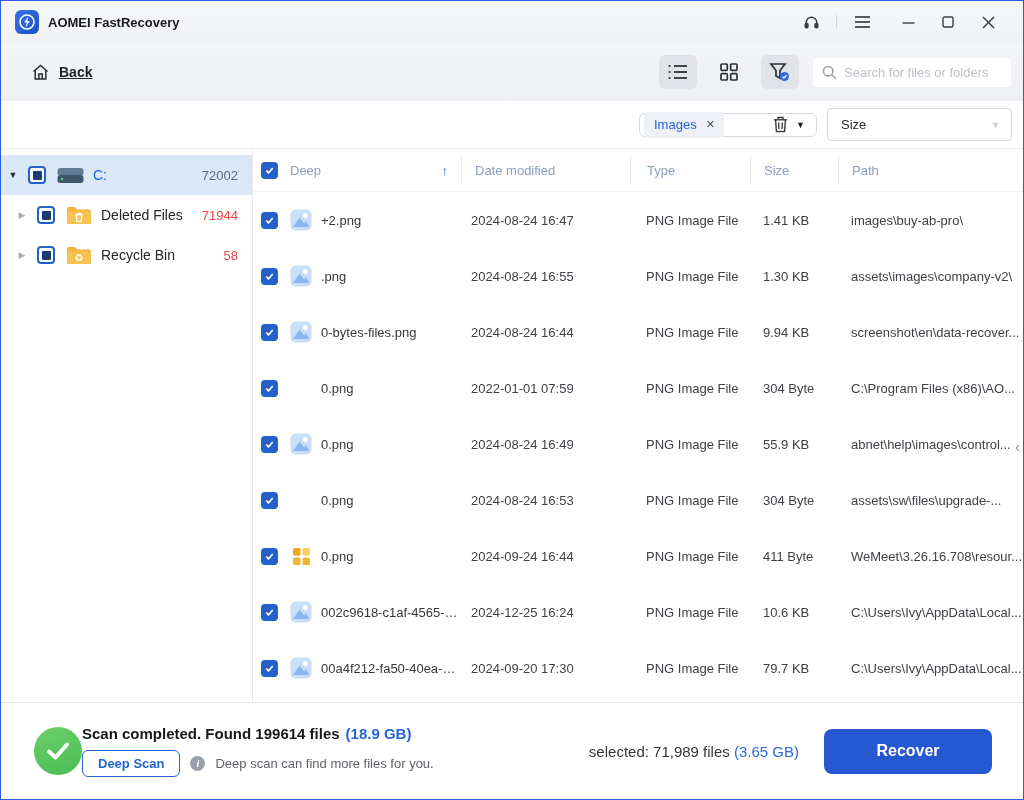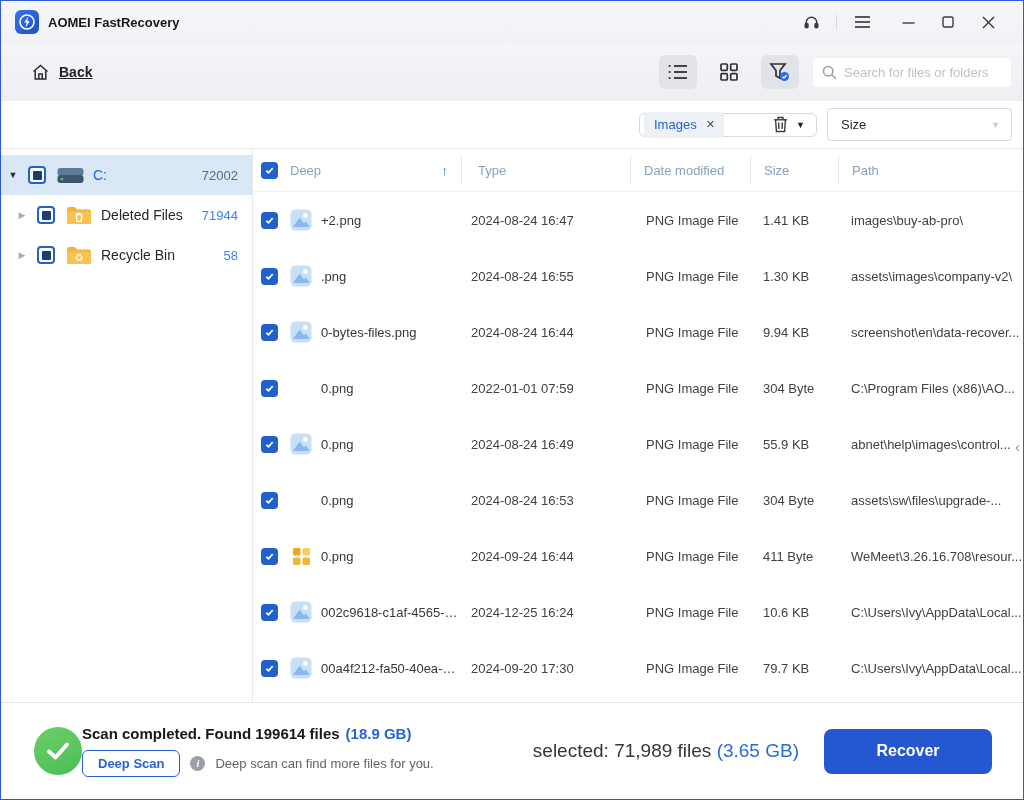--- a/index.html
+++ b/index.html
@@ -95,21 +95,21 @@
   .tree-item .lvl0-pad { width:9px; flex:0 0 9px; }
   .tree-item.lvl1 { padding-left:15px; }
   .cbx-ind {
     width:18px; height:18px; border:2px solid #2361c8; border-radius:4px; background:#fff;
     display:flex; align-items:center; justify-content:center; flex:0 0 18px; cursor:pointer;
   }
   .cbx-ind .inner { width:9px; height:9px; background:#1e3c74; border-radius:1px; }
   .tree-icon { margin:0 9px 0 11px; display:flex; flex:0 0 auto; }
   .tree-label { flex:1; color:#24262a; white-space:nowrap; overflow:hidden; }
   .tree-label.drive { color:#2563d4; }
-  .tree-count { font-size:13px; color:#3b82f6; }
+  .tree-count { font-size:13px; color:#ef4444; }
   .tree-item.selected .tree-count { color:#5d6b82; }
 
   .content { flex:1; display:flex; flex-direction:column; min-width:0; background:#fff; }
   .thead {
     height:43px; flex:0 0 43px; display:grid;
     grid-template-columns:208px 169px 120px 88px 1fr;
     align-items:center; border-bottom:1px solid #f0f2f4;
     font-size:13px; color:#8aa0bf;
   }
   .thead .hc { height:28px; display:flex; align-items:center; padding-left:13px; border-left:1px solid #e7eaee; }
@@ -158,21 +158,21 @@
     border:1px solid #2563d4; color:#2563d4; background:#fff; border-radius:6px;
     font-size:13px; font-weight:bold; font-family:inherit; padding:5px 15px; cursor:pointer;
   }
   .info-icon {
     width:15px; height:15px; border-radius:50%; background:#9aa0a8; color:#fff;
     font-size:10px; font-weight:bold; display:flex; align-items:center; justify-content:center;
     font-family:"Liberation Serif", serif; font-style:italic;
   }
   .scan-hint { font-size:13px; color:#5f6368; }
   .footer-right { margin-left:auto; display:flex; align-items:center; gap:25px; }
-  .selected-text { font-size:19px; color:#33363b; }
+  .selected-text { font-size:15px; color:#33363b; }
   .selected-size { color:#2b6bd9; }
   .recover-btn {
     width:168px; height:45px; background:#2457d0; border:none; border-radius:8px;
     color:#fff; font-size:16px; font-weight:bold; font-family:inherit; cursor:pointer;
   }
 </style>
 </head>
 <body>
 
 <div class="titlebar">
@@ -357,22 +357,22 @@
     <div class="thead">
       <div class="hc first">
         <span class="cbx">
           <svg width="11" height="11" viewBox="0 0 12 12">
               <path d="M2.5 6.2 l2.4 2.4 l4.6 -5.2" fill="none" stroke="#fff" stroke-width="1.8"></path>
             </svg>
         </span>
         <span class="hname">Deep</span>
         <span class="sort-arrow">↑</span>
       </div>
+      <div class="hc">Date modified</div>
       <div class="hc c-type">Type</div>
-      <div class="hc">Date modified</div>
       <div class="hc">Size</div>
       <div class="hc">Path</div>
     </div>
     <div class="tbody">
   <div class="trow">
     <div class="cell c-name">
       <span class="cbx">
         <svg width="11" height="11" viewBox="0 0 12 12">
                 <path d="M2.5 6.2 l2.4 2.4 l4.6 -5.2" fill="none" stroke="#fff" stroke-width="1.8"></path>
               </svg>

